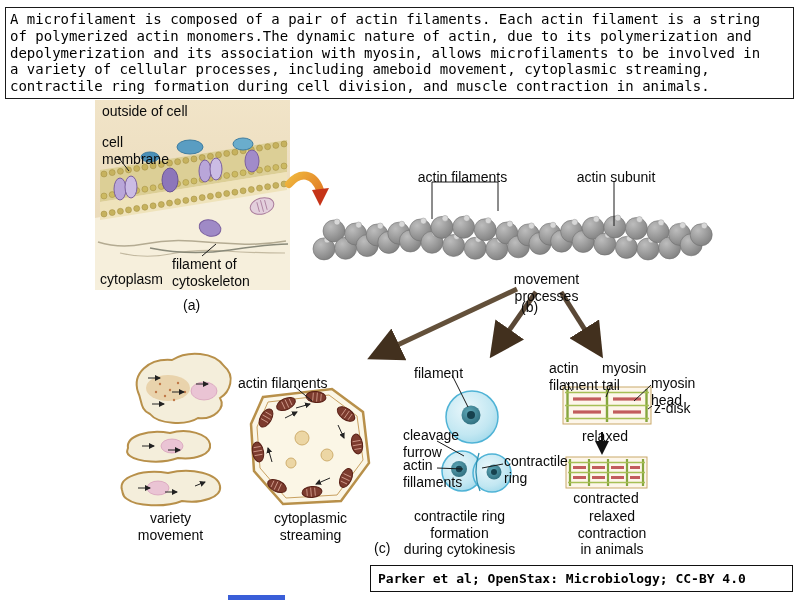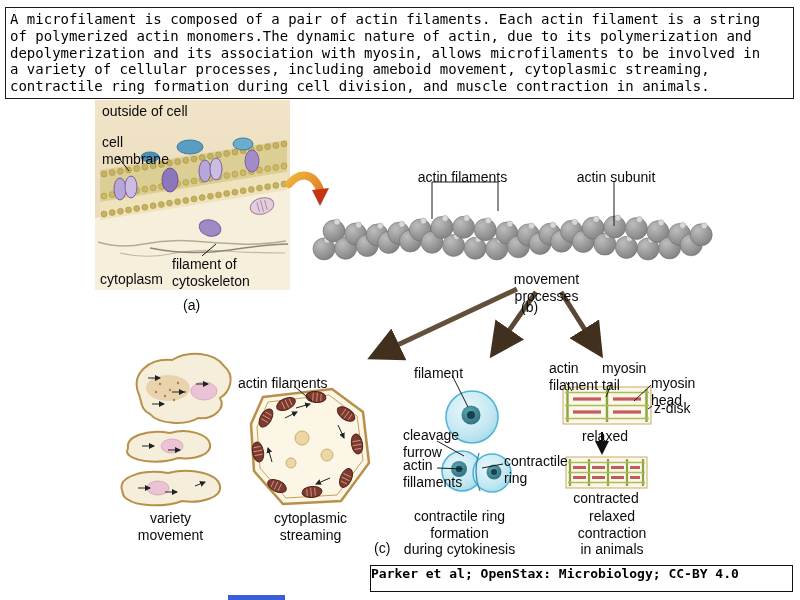--- a/index.html
+++ b/index.html
@@ -4,21 +4,21 @@
 <style>
   *{margin:0;padding:0;box-sizing:border-box}
   html,body{width:800px;height:600px}
   body{position:relative;background:#ffffff;font-family:"Liberation Sans",sans-serif;overflow:hidden}
   #art{position:absolute;left:0;top:0;z-index:1}
   .desc-box{position:absolute;left:5px;top:7px;width:789px;border:1px solid #1a1a1a;background:#fff;padding:3px 4px;z-index:3}
   .desc-box p{font:14px/1.2 "DejaVu Sans Mono",monospace;color:#000;text-align:left;white-space:pre-line}
   .label{position:absolute;z-index:2;font-size:14px;line-height:1.18;color:#0a0a0a;white-space:pre-line}
   .center{text-align:center}
   .bold{font-weight:normal}
-  .attr-box{position:absolute;left:370px;top:565px;width:423px;height:27px;border:1.5px solid #111;background:#fff;z-index:3;display:flex;align-items:flex-start;}
+  .attr-box{position:absolute;left:370px;top:565px;width:423px;height:27px;border:1.5px solid #111;background:#fff;z-index:3;display:flex;align-items:center;padding-left:7px}
   .attr-box span{font:bold 13px "DejaVu Sans Mono",monospace;color:#000}
   .taskbar-sliver{position:absolute;left:228px;top:595px;width:57px;height:5px;background:#3a5ed8;z-index:4}
 </style>
 </head>
 <body>
 
 <svg id="art" width="800" height="600" viewBox="0 0 800 600">
   <defs>
     <linearGradient id="beigeV" x1="0" y1="0" x2="0" y2="1">
       <stop offset="0" stop-color="#f1e4c8"></stop>

